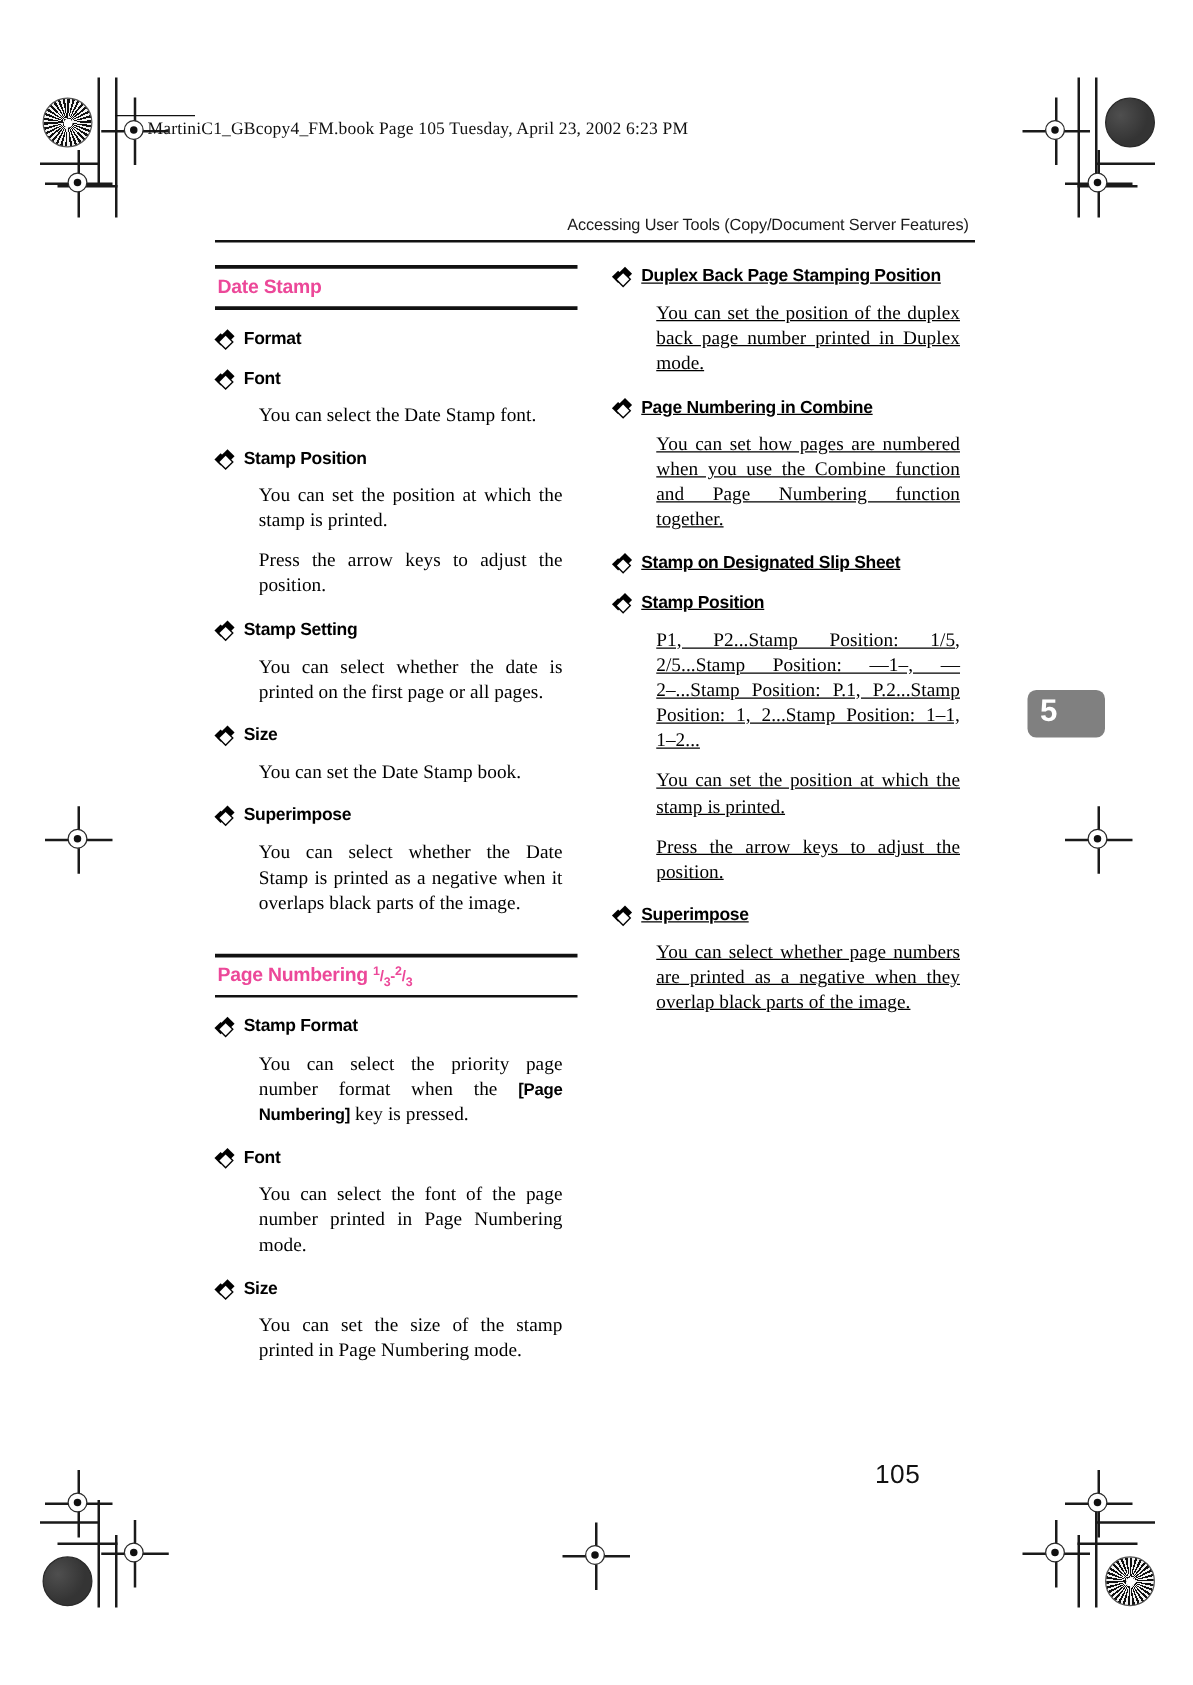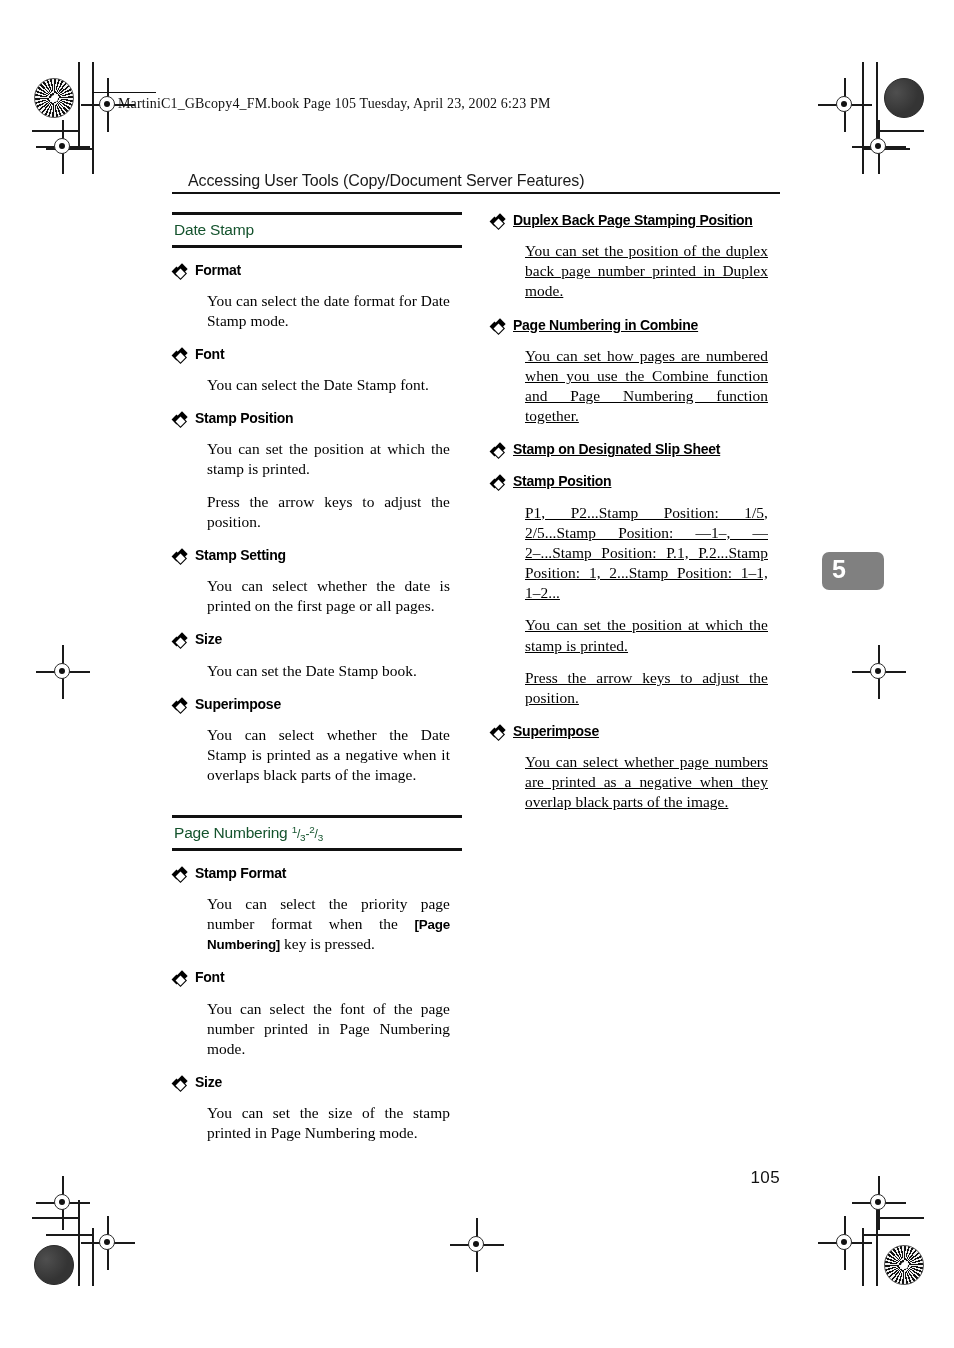--- a/index.html
+++ b/index.html
@@ -92,25 +92,25 @@
   }
   .file-stamp-rule {
     position: absolute;
     left: 92px; top: 92px;
     width: 64px; height: 1.4px;
     background: #111;
   }
 
   .running-head {
     position: absolute;
-    left: 188px; top: 172px;
+    left: 167px; top: 172px;
     width: 608px;
-    text-align: left;
+    text-align: right;
     font-family: "Liberation Sans", sans-serif;
-    font-size: 16px;
+    font-size: 13px;
     color: #1a1a1a;
     letter-spacing: -0.1px;
   }
   .running-head-rule {
     position: absolute;
     left: 172px; top: 192px;
     width: 608px; height: 1.6px;
     background: #111;
   }
 
@@ -132,23 +132,23 @@
     background: #111;
     margin-bottom: 5px;
   }
   .section-head .rule-bottom {
     height: 2.6px;
     background: #111;
     margin-top: 4px;
   }
   .section-head .title {
     font-family: "Liberation Sans", sans-serif;
-    font-weight: normal;
+    font-weight: bold;
     font-size: 15.5px;
-    color: #14532d;
+    color: #ec4899;
     line-height: 1.25;
     letter-spacing: -0.2px;
     padding: 0 0 2px 2px;
   }
   .frac {
     font-size: 0.78em;
   }
   .frac sup, .frac sub {
     font-size: 0.82em;
     line-height: 0;
@@ -219,23 +219,22 @@
     font-size: 25px;
     color: #ffffff;
     line-height: 1;
   }
 
   
   .folio {
     position: absolute;
     left: 700px; top: 1168px;
     width: 80px;
-    text-align: right;
     font-family: "Liberation Sans", sans-serif;
-    font-size: 17px;
+    font-size: 21px;
     color: #111;
     letter-spacing: 0.4px;
   }
 </style>
 </head>
 <body>
 
 <div class="page">
 
   <div class="reg-line" style="left:78px; top:62px; width:1.6px; height:86px;"></div>
@@ -349,23 +348,20 @@
 
     <div class="item">
       <div class="item-head">
         <span class="dia">
             <i class="a"></i>
             <i class="b"></i>
             <i class="c"></i>
           </span>
         <span>Format</span>
       </div>
-      <div class="item-body">
-        <p>You can select the date format for Date Stamp mode.</p>
-      </div>
     </div>
 
     <div class="item">
       <div class="item-head">
         <span class="dia">
             <i class="a"></i>
             <i class="b"></i>
             <i class="c"></i>
           </span>
         <span>Font</span>

